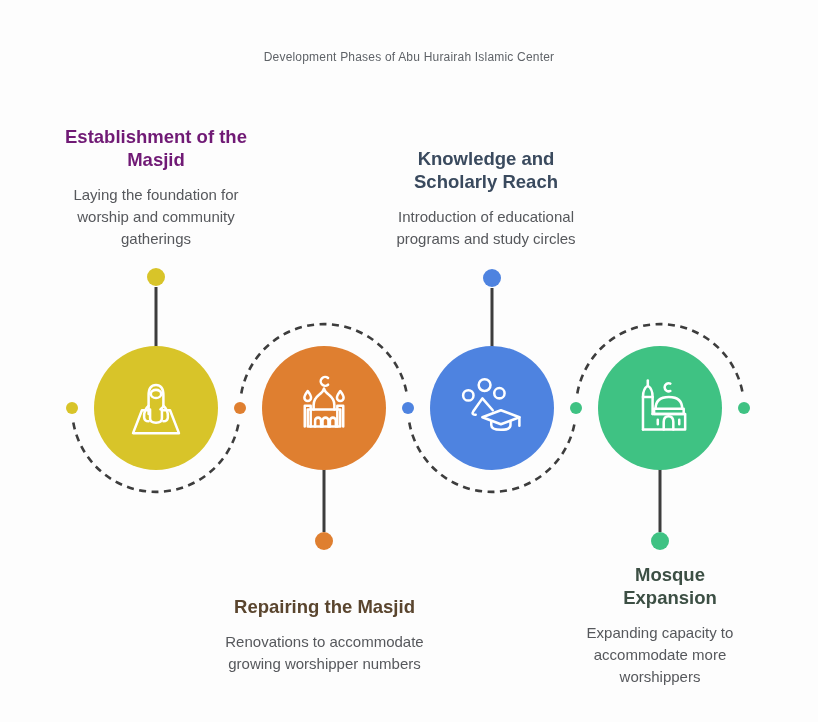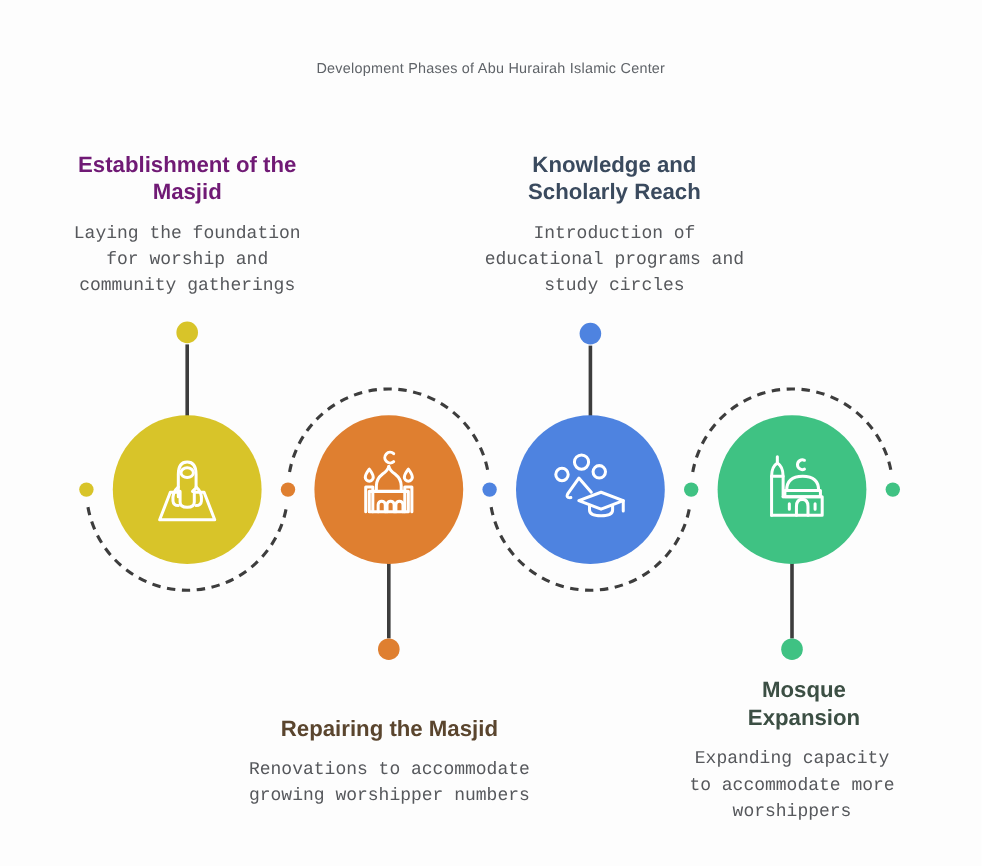--- a/index.html
+++ b/index.html
@@ -19,24 +19,24 @@
   .phase-circle {
     position:absolute; top:346px; width:124px; height:124px; border-radius:50%;
     display:flex; align-items:center; justify-content:center;
   }
   .phase-icon { width:74px; height:74px; }
   .phase-icon path, .phase-icon circle, .phase-icon ellipse, .phase-icon line {
     fill:none; stroke:#ffffff; stroke-width:3.4; stroke-linecap:round; stroke-linejoin:round;
   }
   .tblock { position:absolute; text-align:center; }
   .tblock h2 { margin:0 auto; font-size:18.5px; line-height:23px; font-weight:bold; }
-  .tblock p  { margin:13px auto 0; font-size:15px; line-height:22px;font-family:Liberation Mono, monospace; }
+  .tblock p  { margin:13px auto 0; font-size:15px; line-height:22px; }
   .tb1 { left:51px;  width:210px; bottom:472px; }
   .tb2 { left:207px; width:235px; top:563px; }
-  .tb3 { left:397px; width:230px; bottom:472px; }
+  .tb3 { left:371px; width:230px; bottom:472px; }
   .tb3 h2 { max-width:190px; }
   .tb4 { left:570px; width:180px; top:563px; }
   .c1 { left:94px; }  .c2 { left:262px; } .c3 { left:430px; } .c4 { left:598px; }
   .bd1 { left:147px; top:268px; } .bd2 { left:315px; top:532px; }
   .bd3 { left:483px; top:269px; } .bd4 { left:651px; top:532px; }
   .md1 { left:66px; } .md2 { left:234px; } .md3 { left:402px; } .md4 { left:570px; } .md5 { left:738px; }
 </style>
 </head>
 <body>
 

